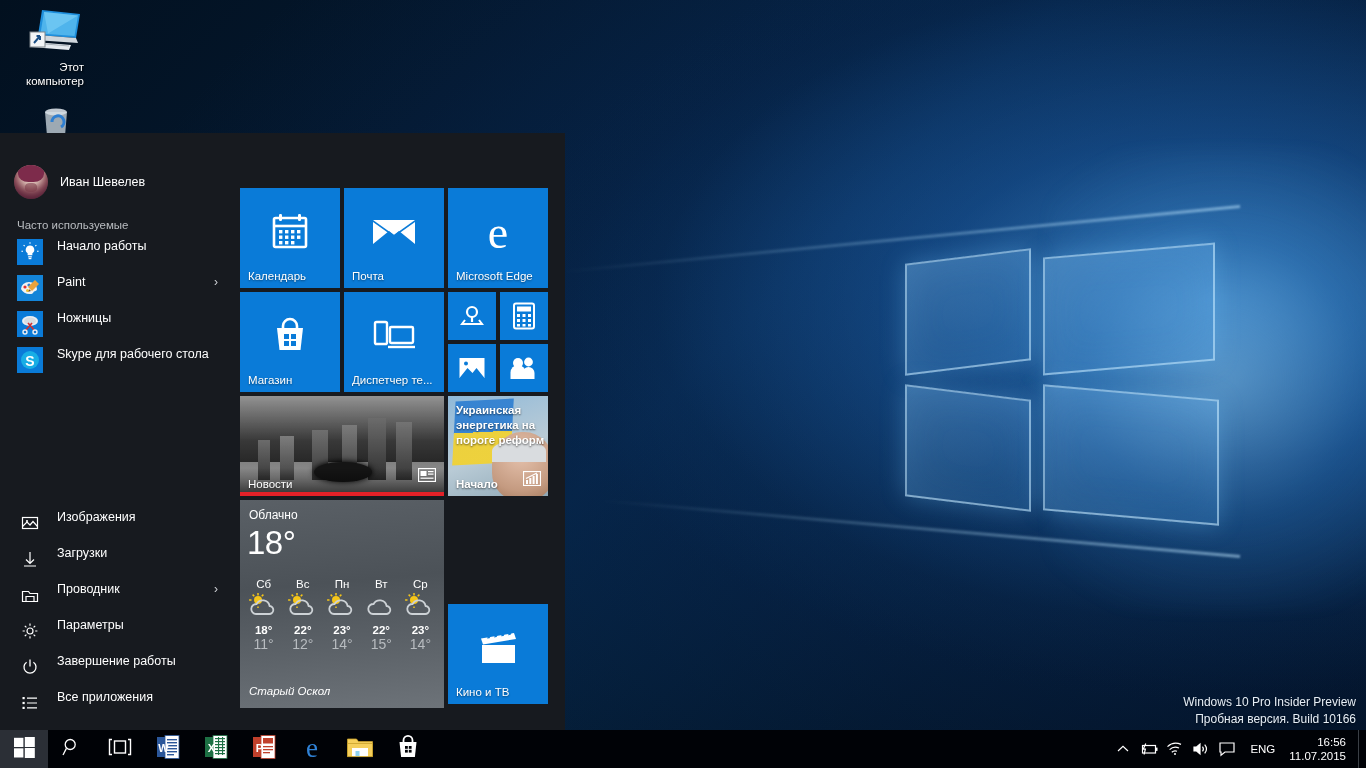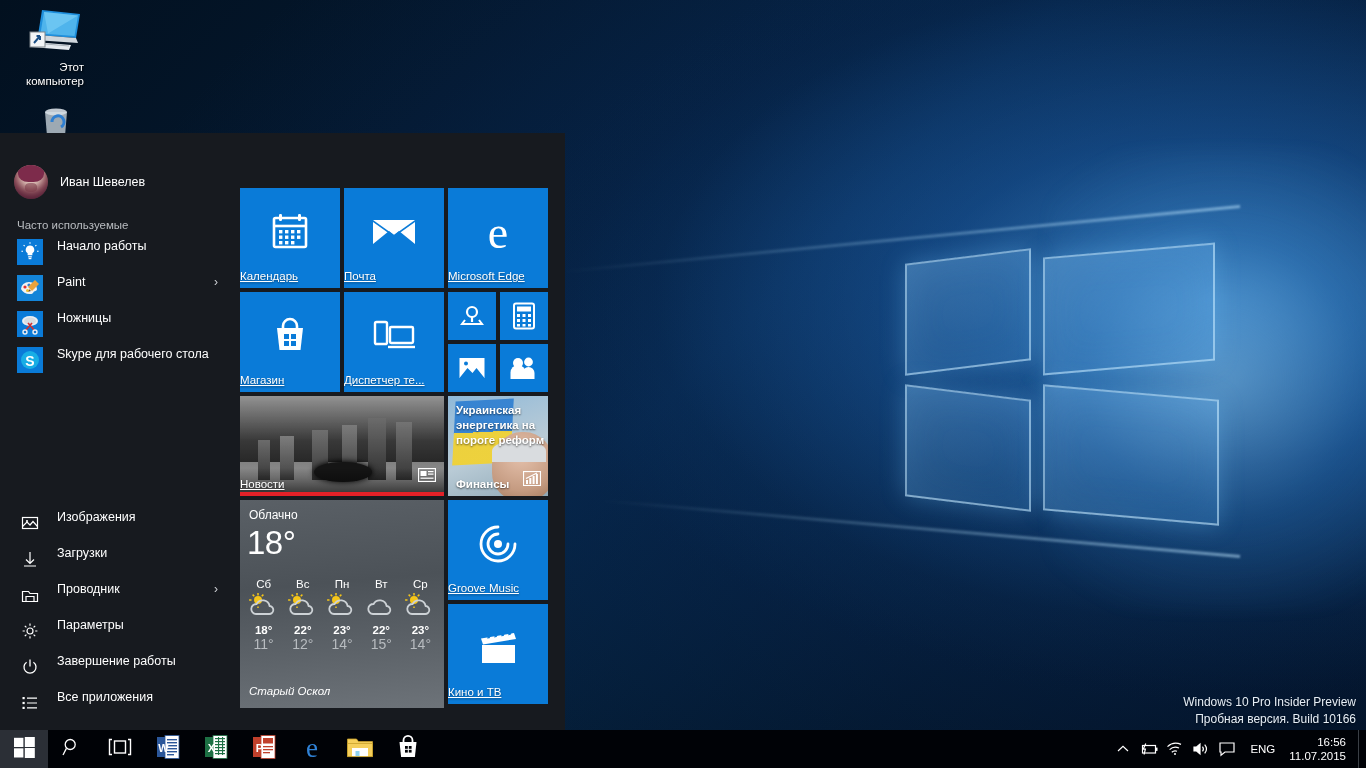--- a/index.html
+++ b/index.html
@@ -103,22 +103,22 @@
   
   #start-right {
     flex: 1; padding: 55px 0 0 0; position: relative; background: #171a1f;
   }
   #tile-grid { position: relative; width: 320px; height: 524px; margin-left: 2px; }
   .tile {
     position: absolute; background: #0a7bd8; color: #fff; overflow: hidden;
     cursor: default;
   }
   .tile .label {
-    position: absolute; left: 0; bottom: 6px; font-size: 11.5px;
-    white-space: nowrap; text-shadow: 0 1px 2px rgba(0,0,0,0.45); text-decoration: underline;
+    position: absolute; left: 8px; bottom: 6px; font-size: 11.5px;
+    white-space: nowrap; text-shadow: 0 1px 2px rgba(0,0,0,0.45);
   }
   .tile .center-ico {
     position: absolute; left: 0; right: 0; top: 0; bottom: 0;
     display: flex; align-items: center; justify-content: center;
   }
   .tile.medium { width: 100px; height: 100px; }
   .tile.small  { width: 48px;  height: 48px; }
   .tile.wide   { width: 204px; height: 100px; }
 
   
@@ -544,21 +544,21 @@
           </svg>
         </span>
         <div id="news-bar"></div>
       </div>
 
       <div class="tile medium" style="left:208px;top:208px;" id="tile-finance">
         <div id="fin-flag"></div>
         <div id="fin-child"></div>
         <div id="fin-cap"></div>
         <div id="fin-headline">Украинская энергетика на пороге реформ</div>
-        <div id="fin-label">Финансы</div>
+        <div id="fin-label">Начало</div>
         <span id="fin-badge">
           <svg width="18" height="15" viewBox="0 0 18 15">
             <rect x="0.5" y="0.5" width="17" height="14" fill="none" stroke="#fff" stroke-width="1.2"></rect>
             <g fill="#fff">
                 <rect x="3" y="9" width="2" height="4"></rect>
                 <rect x="6.3" y="7" width="2" height="6"></rect>
             <rect x="9.6" y="5" width="2" height="8"></rect>
                 <rect x="12.9" y="3" width="2" height="10"></rect>
               </g>
             <path d="M3 7.5 L14 2" stroke="#fff" stroke-width="1.1" fill="none"></path>
@@ -633,30 +633,20 @@
                 <path d="M9 22a5 5 0 0 1 .6-10 7 7 0 0 1 13 2 4 4 0 0 1-.6 8z" fill="none" stroke="#cdd2d6" stroke-width="1.8"></path>
               </svg>
             </span>
             <div class="hi">23°</div>
             <div class="lo">14°</div>
           </div>
         </div>
         <div id="wx-city">Старый Оскол</div>
       </div>
 
-      <div class="tile medium" style="left:208px;top:312px;">
-        <span class="center-ico">
-          <svg width="42" height="42" viewBox="0 0 42 42" style="margin-bottom:12px">
-            <path d="M21 4a17 17 0 1 0 17 17" fill="none" stroke="#fff" stroke-width="2.8" stroke-linecap="round"></path>
-            <path d="M21 11a10 10 0 1 0 10 10" fill="none" stroke="#fff" stroke-width="2.8" stroke-linecap="round"></path>
-            <circle cx="21" cy="21" r="4" fill="#fff"></circle>
-          </svg>
-        </span>
-        <span class="label">Groove Music</span>
-      </div>
 
       <div class="tile medium" style="left:208px;top:416px;">
         <span class="center-ico">
           <svg width="44" height="36" viewBox="0 0 44 36" style="margin-bottom:12px">
             <path d="M5 8.5 L38 3 L40 9 L7 14.5 Z" fill="#fff"></path>
             <g fill="#0a7bd8">
               <path d="M11 8.6l2-4.3 2.6-.4-2 4.3z"></path>
               <path d="M18 7.5l2-4.3 2.6-.4-2 4.3z"></path>
               <path d="M25 6.3l2-4.3 2.6-.4-2 4.3z"></path>
               <path d="M32 5.2l2-4.3 2.6-.4-2 4.3z"></path>

